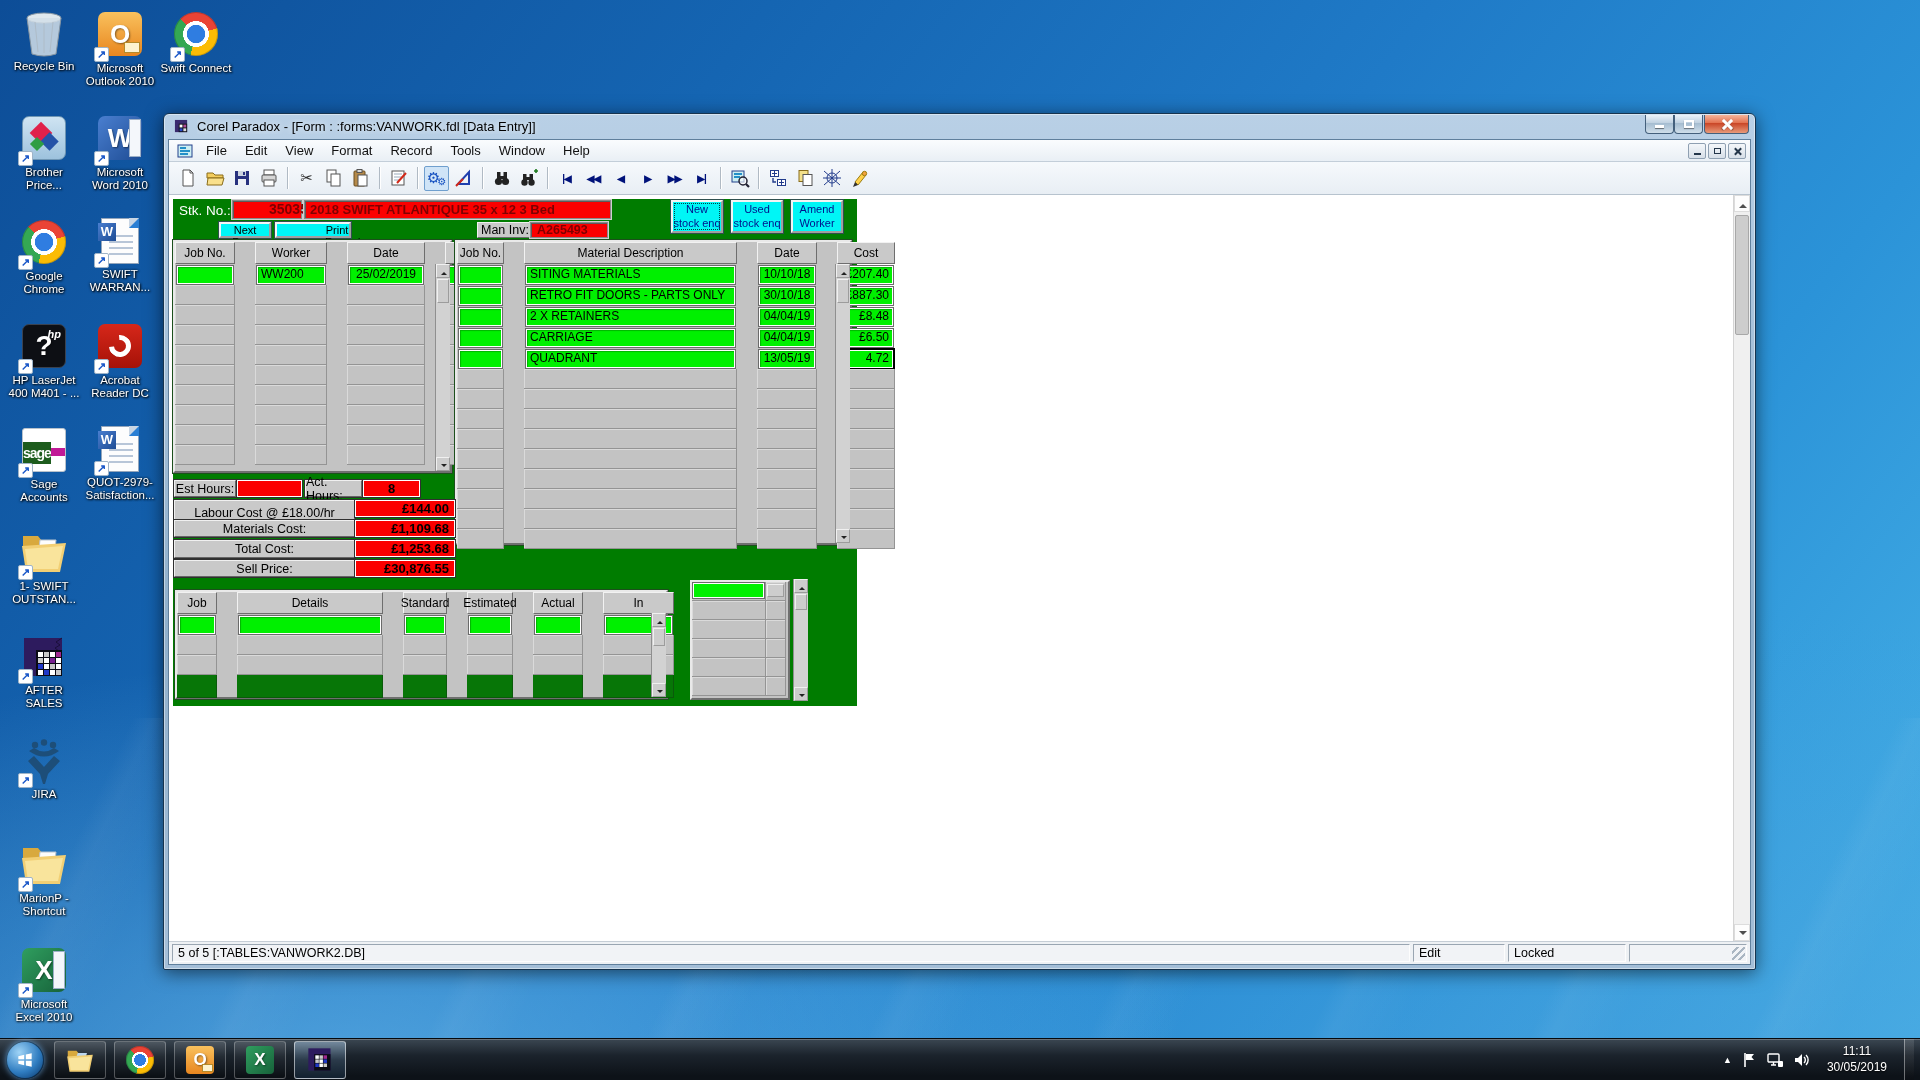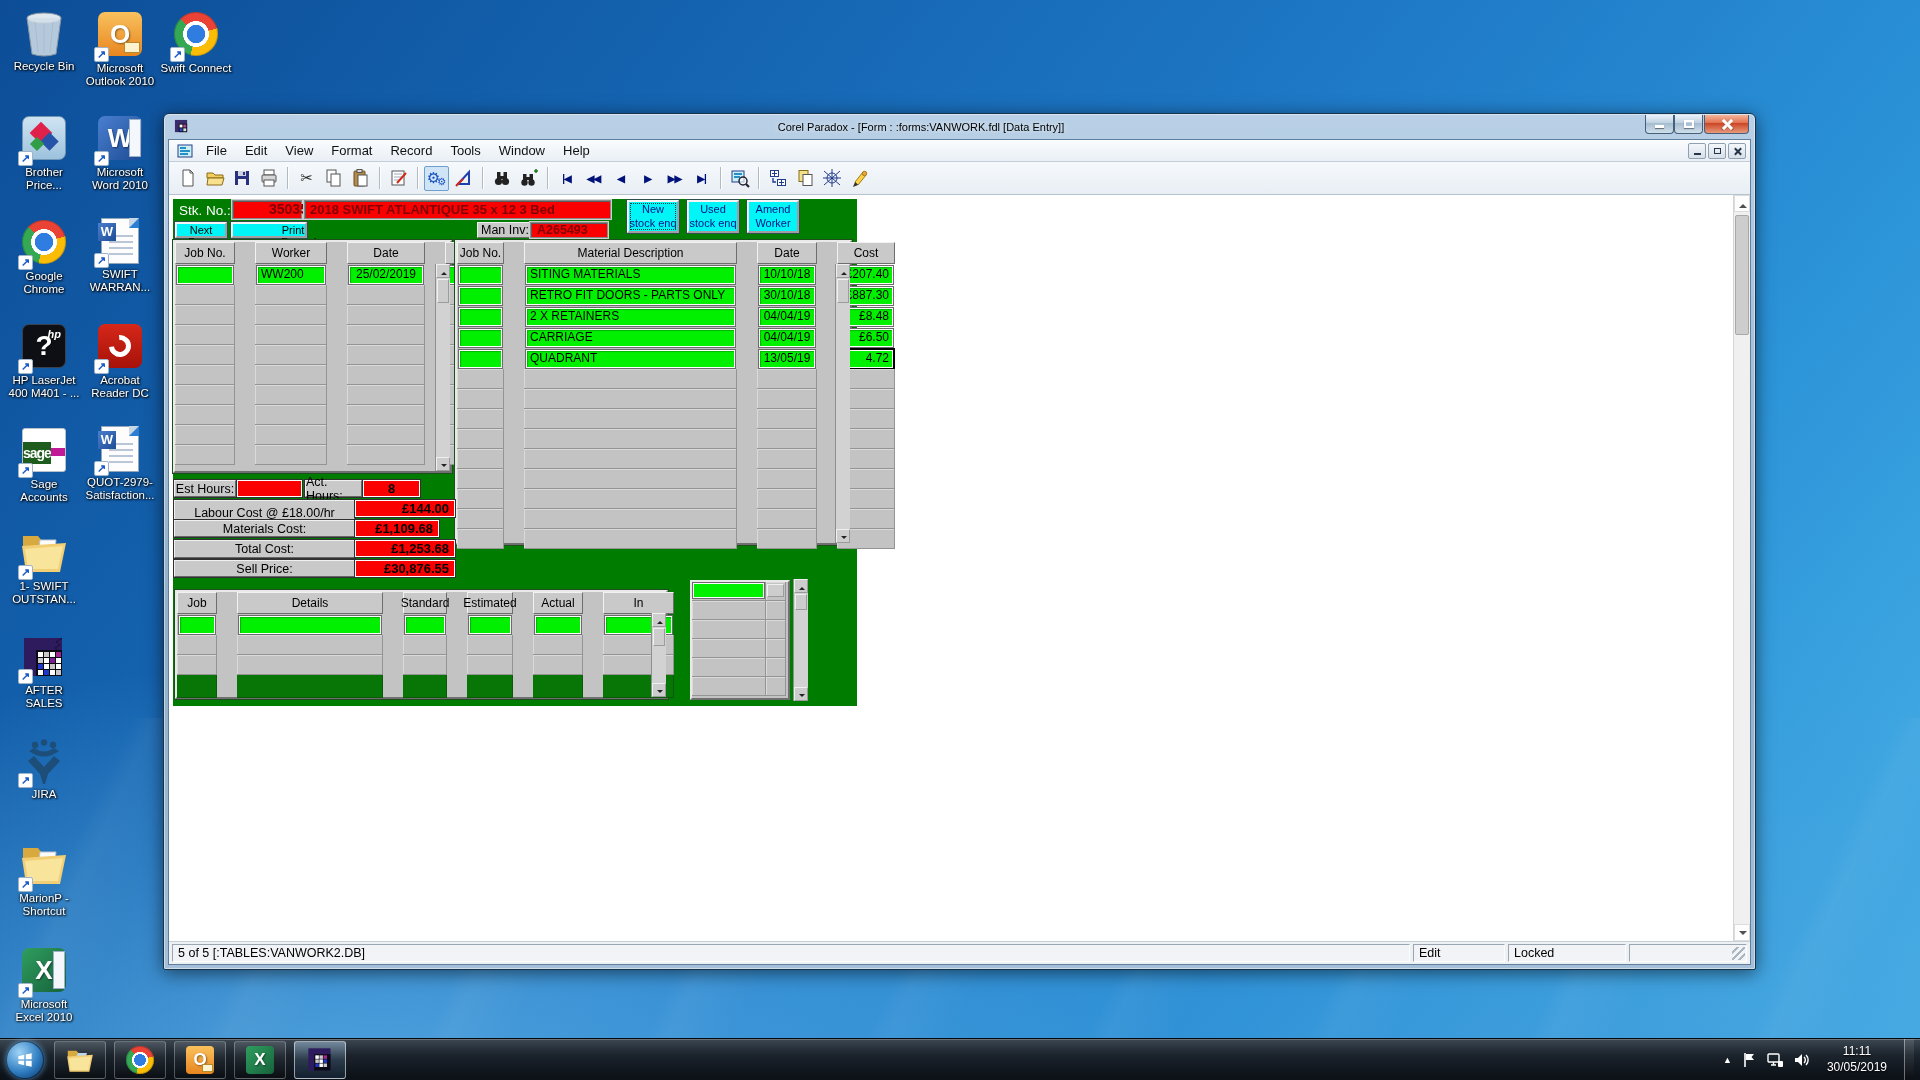--- a/index.html
+++ b/index.html
@@ -29,21 +29,21 @@
     background-image: linear-gradient(#b8c6d8 0 0),linear-gradient(#b8c6d8 0 0),linear-gradient(#b8c6d8 0 0),linear-gradient(#b8c6d8 0 0);
     background-repeat:no-repeat; background-size:24px 2px; background-position:7px 16px,7px 22px,7px 28px,7px 34px; }
   .docpage .fold { position:absolute; right:-1px; top:-1px; width:0; height:0; border-left:10px solid #c9d6e4; border-top:10px solid #2a7fd4; transform:rotate(90deg); }
   .docpage .wtag { position:absolute; left:-4px; top:4px; width:18px; height:18px; background:linear-gradient(135deg,#4a7fd0,#1e4c94); color:#fff; font-size:13px; font-weight:bold; line-height:18px; }
 
   
   .window { position:absolute; left:163px; top:113px; width:1593px; height:857px;
     background:linear-gradient(#b9d0e6,#8fafcb 60%,#a5bfd8); border:1px solid #17344f; border-radius:6px 6px 2px 2px;
     box-shadow:0 3px 18px rgba(0,0,0,.55), inset 0 0 0 1px rgba(255,255,255,.45); padding:0 4px 4px 4px; }
   .titlebar { height:25px; display:flex; align-items:center; padding:0 2px 0 6px; }
-  .title-text { font-size:11px; color:#000; margin-left:8px; flex:1; white-space:nowrap; overflow:hidden; text-shadow:0 0 6px rgba(255,255,255,.9);text-align:center; }
+  .title-text { font-size:13px; color:#000; margin-left:8px; flex:1; white-space:nowrap; overflow:hidden; text-shadow:0 0 6px rgba(255,255,255,.9); }
   .capgroup { display:flex; margin-top:-5px; }
   .cap { width:29px; height:19px; border:1px solid #44607c; border-top:none; border-radius:0 0 4px 4px;
     background:linear-gradient(#eaf2f9,#bed0e0 45%,#a4bcd0 45%,#cfdeea); display:flex; align-items:center; justify-content:center; }
   .cap.close { width:45px; background:linear-gradient(#f5b49a,#e2704e 45%,#c94425 45%,#e89a7a); margin-left:1px; }
   .g-min { width:9px; height:3px; background:#fff; box-shadow:0 1px 1px rgba(0,0,0,.5); margin-top:6px; }
   .g-max { width:10px; height:8px; border:2px solid #fff; box-shadow:0 1px 1px rgba(0,0,0,.4); }
   .g-x { position:relative; width:12px; height:12px; }
   .g-x:before,.g-x:after { content:""; position:absolute; left:5px; top:0; width:3px; height:13px; background:#fff; box-shadow:0 1px 1px rgba(0,0,0,.4); }
   .g-x:before { transform:rotate(45deg);} .g-x:after { transform:rotate(-45deg);}
 
@@ -79,21 +79,21 @@
 
   
   .form { position:absolute; left:4px; top:4px; width:684px; height:507px; background:#007c00; font-size:12px; }
   .rf { position:absolute; background:#fb0000; border:1px solid #8a8a8a; box-shadow:inset 1px 1px 0 #5c5c5c, 0 0 0 1px #cfcfcf; color:#7e0000; font-weight:bold;padding-left:36px; }
   .stk-label { position:absolute; left:6px; top:4px; color:#fff; font-size:13.5px; }
   .stkno { left:59px; top:1px; width:70px; height:19px; text-align:center; font-size:14px; line-height:17px; }
   .stkdesc { left:131px; top:1px; width:307px; height:19px; font-size:13px; line-height:17px; padding-left:5px; }
   .maninv-l { position:absolute; left:304px; top:23px; width:53px; height:16px; background:#c9c9c9; border:1px solid; border-color:#f0f0f0 #6a6a6a #6a6a6a #f0f0f0; font-size:12.5px; line-height:14px; padding-left:3px; color:#000; }
   .maninv-f { left:357px; top:23px; width:78px; height:16px; font-size:12.5px; line-height:14px; padding-left:6px; }
 
-  .cyanbtn { position:absolute; background:#00f6f6; border:2px outset #f4f4f4; box-shadow:0 0 0 1px #2f4f4f; color:#000; font-size:11px; cursor:pointer; font-family:"Liberation Sans",sans-serif; }
+  .cyanbtn { position:absolute; background:#00f6f6; border:2px outset #f4f4f4; box-shadow:0 0 0 1px #2f4f4f; color:#000; font-size:11px; cursor:pointer; font-family:"Liberation Sans",sans-serif;margin-left:44px; }
   .enq { width:52px; height:33px; color:#00128c; line-height:1.25; }
   .enq.dotted { outline:1px dotted #004444; outline-offset:-4px; }
   .np { left:2px; top:23px; width:52px; height:16px; }
   .pr { left:58px; top:23px; width:76px; height:16px;padding-left:48px; }
 
   
   .tbl { position:absolute; background:#c3c3c3; border:2px solid; border-color:#e9e9e9 #6f6f6f #6f6f6f #e9e9e9; box-shadow:0 0 0 1px #1c4f1c; }
   .t-row { display:grid; grid-template-columns:var(--cols);gap:20px; }
   .hc { background:#c9c9c9; border:1px solid; border-color:#f2f2f2 #6e6e6e #6e6e6e #f2f2f2; height:22px; display:flex; align-items:center; justify-content:center; color:#000; font-size:12px; }
   .ec { height:20px; background:#c3c3c3; border-right:1px solid #949494; border-bottom:1px solid #949494; box-shadow:inset 1px 1px 0 #dadada; }
@@ -745,21 +745,21 @@
           </div>
 
           <div class="glab" style="left:1px;top:281px;width:62px;height:17px">Est Hours:</div>
           <div class="rval c" style="left:64px;top:281px;width:65px;height:17px"></div>
           <div class="glab" style="left:132px;top:281px;width:57px;height:17px">Act. Hours:</div>
           <div class="rval c" style="left:190px;top:281px;width:57px;height:17px">8</div>
 
           <div class="glab" style="left:1px;top:301px;width:181px;height:26px">Labour Cost @ £18.00/hr</div>
           <div class="rval" style="left:182px;top:301px;width:100px;height:17px">£144.00</div>
           <div class="glab" style="left:1px;top:321px;width:181px;height:17px">Materials Cost:</div>
-          <div class="rval" style="left:182px;top:321px;width:84px;height:17px">£1,109.68</div>
+          <div class="rval" style="left:182px;top:321px;width:100px;height:17px">£1,109.68</div>
           <div class="glab" style="left:1px;top:341px;width:181px;height:18px">Total Cost:</div>
           <div class="rval" style="left:182px;top:341px;width:100px;height:17px">£1,253.68</div>
           <div class="glab" style="left:1px;top:361px;width:181px;height:17px">Sell Price:</div>
           <div class="rval" style="left:182px;top:361px;width:100px;height:17px">£30,876.55</div>
 
           <div class="tbl" style="left:2px;top:391px;width:493px;height:109px;padding-right:15px">
             <div class="t-row" style="--cols:40px 146px 44px 46px 50px 71px 77px">
               <div class="hc">Job</div>
               <div class="hc">Details</div>
               <div class="hc">Standard</div>

